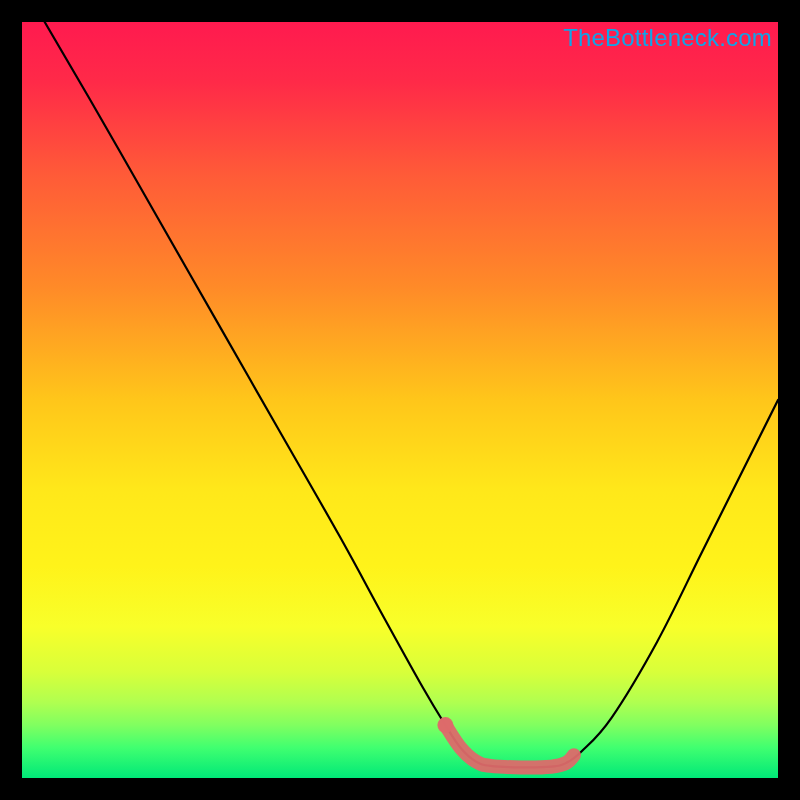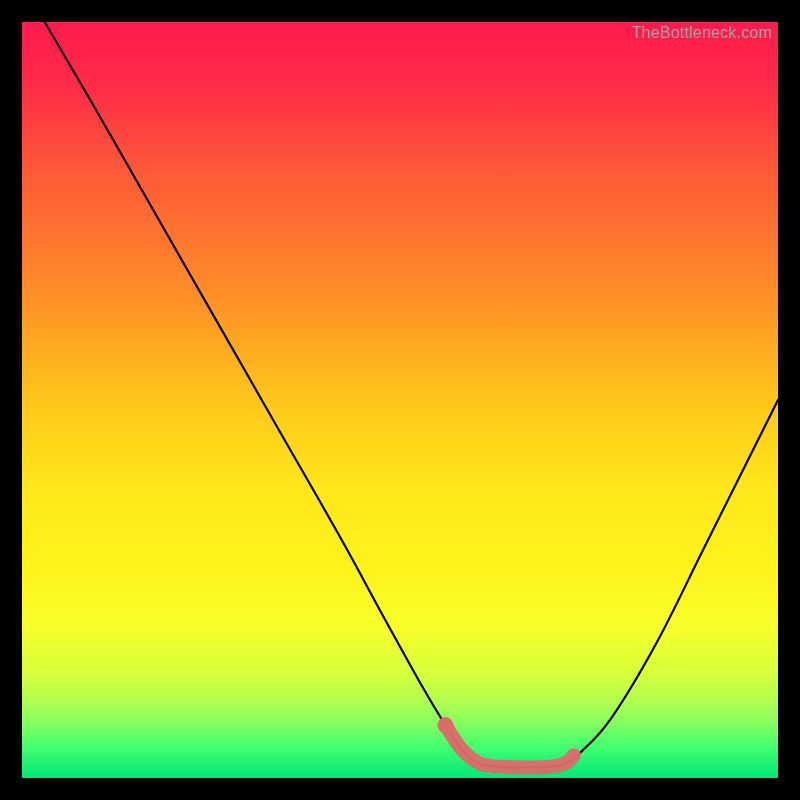--- a/index.html
+++ b/index.html
@@ -23,23 +23,23 @@
     position: absolute;
     left: 0;
     top: 0;
     width: 756px;
     height: 756px;
   }
   .watermark {
     position: absolute;
     top: 2px;
     right: 6px;
-    font-size: 16px;
+    font-size: 24px;
     font-weight: 500;
-    color: #a3a3a3;
+    color: #0ea5e9;
     letter-spacing: 0.2px;
   }
 </style>
 </head>
 <body>
 
 <div class="frame">
 
   <svg class="plot-area" viewBox="0 0 756 756" preserveAspectRatio="none">
     <defs>

